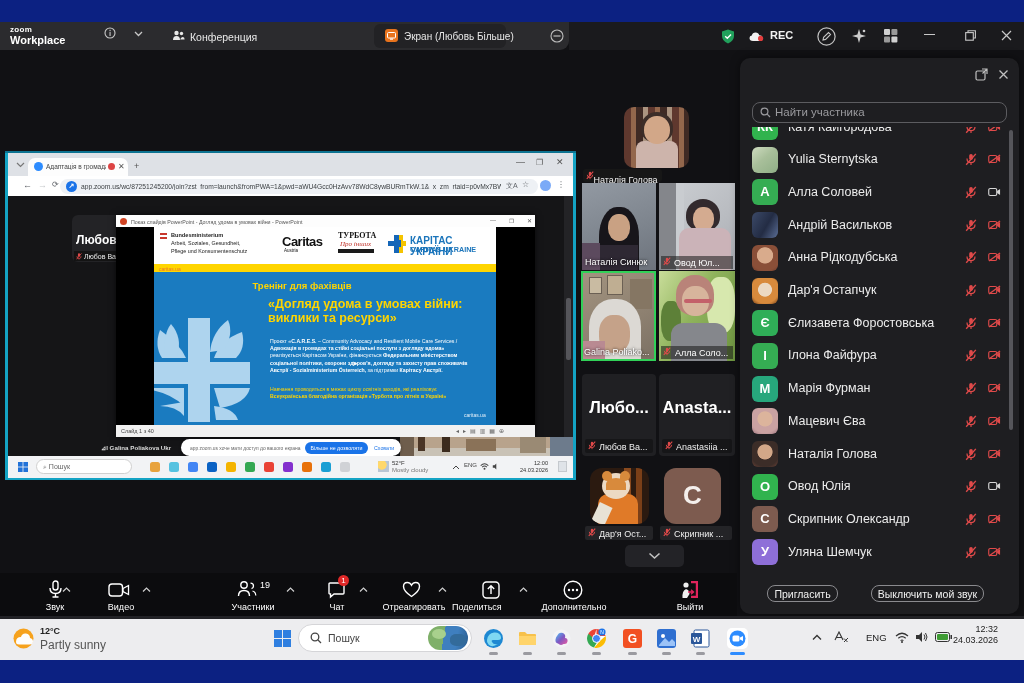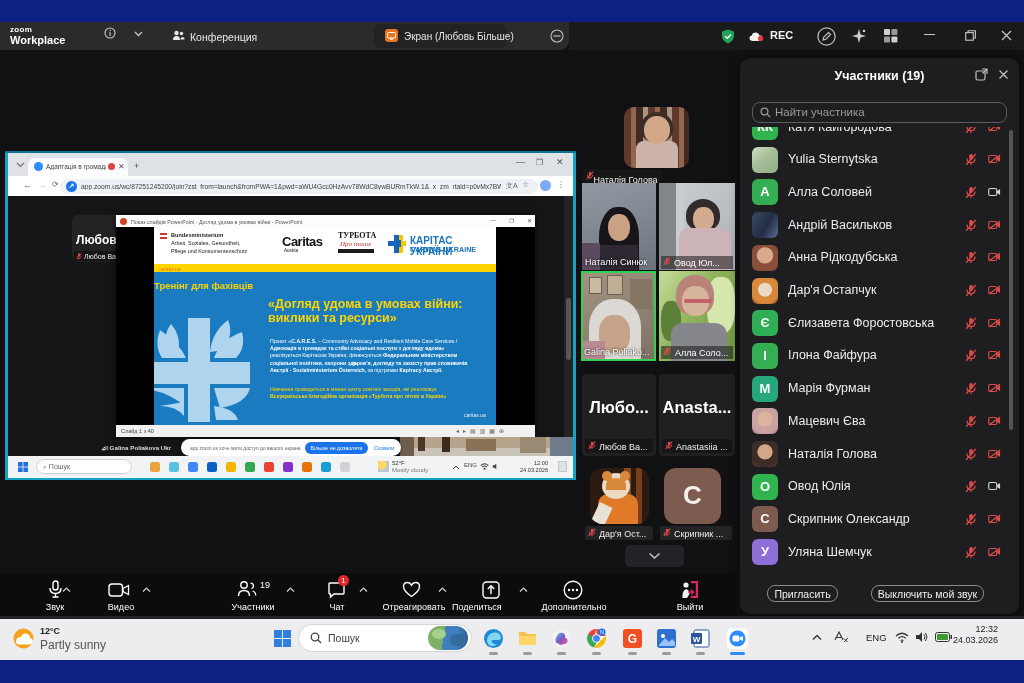--- a/index.html
+++ b/index.html
@@ -148,21 +148,21 @@
      <div class="a" style="left:13px;top:6px;width:5px;height:5px;background:#f5c400"></div>
      <div class="a" style="left:8px;top:5px;width:5px;height:7px;background:#1566b8"></div>
    </div>
    <div class="a" style="left:256px;top:8px;color:#1b75bb;font-size:10px;font-weight:bold">КАРІТАС УКРАЇНИ</div>
    <div class="a" style="left:256px;top:18px;color:#1b75bb;font-size:7.2px;font-weight:bold">CARITAS UKRAINE</div>
 
    <div class="a" style="left:0;top:37px;width:342px;height:8px;background:#ffd500"></div>
    <div class="a" style="left:5px;top:38.5px;color:#e8762d;font-size:5px">caritas.ua</div>
 
    <div class="a" style="left:0;top:45px;width:342px;height:153px;background:#1a7bc0;overflow:hidden">
-     <div class="a" style="left:0;top:8px;width:296px;color:#ffd500;font-size:9.5px;font-weight:bold">Тренінг для фахівців</div>
+     <div class="a" style="left:0;top:8px;width:296px;text-align:center;color:#ffd500;font-size:9.5px;font-weight:bold">Тренінг для фахівців</div>
      <div class="a" style="left:114px;top:26px;color:#ffd500;font-size:12.5px;font-weight:bold;line-height:13.5px">«Догляд удома в умовах війни:<br>виклики та ресурси»</div>
      <div class="a" style="left:116px;top:66px;color:#fff;font-size:5.2px;line-height:7.2px;width:210px">Проєкт «<b>C.A.R.E.S.</b> – Community Advocacy and Resilient Mobile Care Services /<br><b>Адвокація в громадах та стійкі соціальні послуги з догляду вдома»</b><br>реалізується Карітасом України, фінансується <b>Федеральним міністерством</b><br><b>соціальної політики, охорони здоров'я, догляду та захисту прав споживачів</b><br><b>Австрії - Sozialministerium Österreich,</b> за підтримки <b>Карітасу Австрії.</b></div>
      <div class="a" style="left:116px;top:114px;color:#ffd500;font-size:5.2px;line-height:7.2px;width:210px">Навчання проводиться в межах циклу освітніх заходів, які реалізовує<br><b>Всеукраїнська благодійна організація «Турбота про літніх в Україні»</b></div>
      <div class="a" style="left:310px;top:140px;color:#e8f2fa;font-size:5px">caritas.ua</div>
 
      <svg class="a" style="left:-4px;top:38px" width="106" height="112" viewBox="0 0 106 112">
        <g fill="#aed4ee">
        <rect x="38" y="8" width="22" height="104"></rect>
        <rect x="4" y="52" width="96" height="22"></rect>
        <path d="M10 20 Q30 34 36 48 L12 48 Q4 36 10 20Z"></path>
@@ -337,21 +337,20 @@
       <path d="M2 5.5 Q2 9.6 6 9.6 Q10 9.6 10 5.5 M6 9.6 L6 12" stroke="#e04a4a" stroke-width="1.4" fill="none"></path>
       <path d="M1.2 11.6 L10.8 0.8" stroke="#e04a4a" stroke-width="1.6"></path>
     </svg>
     <svg class="a" style="left:663px;top:528px" width="8" height="9" viewBox="0 0 12 13">
       <rect x="4.2" y="0.8" width="3.6" height="6.2" rx="1.8" fill="#e04a4a"></rect>
       <path d="M2 5.5 Q2 9.6 6 9.6 Q10 9.6 10 5.5 M6 9.6 L6 12" stroke="#e04a4a" stroke-width="1.4" fill="none"></path>
       <path d="M1.2 11.6 L10.8 0.8" stroke="#e04a4a" stroke-width="1.6"></path>
     </svg>
 
 <div class="a" style="left:740px;top:58px;width:279px;height:556px;background:#1e1e21;border-radius:10px;box-shadow:0 0 10px rgba(0,0,0,.5)"></div>
-<div class="a" style="left:740px;top:58px;width:279px;text-align:center;color:#fff;font-size:12.5px;font-weight:bold;padding-top:11px">Участники (19)</div>
 <svg class="a" style="left:975px;top:68px" width="13" height="13" viewBox="0 0 13 13">
       <rect x="1" y="3" width="9" height="9" rx="1.5" fill="none" stroke="#c0c0c0" stroke-width="1.2"></rect>
       <path d="M7 1 L12 1 L12 6 M12 1 L7.5 5.5" fill="none" stroke="#c0c0c0" stroke-width="1.2"></path>
     </svg>
 <svg class="a" style="left:998px;top:69px" width="11" height="11" viewBox="0 0 11 11">
       <path d="M1.5 1.5 L9.5 9.5 M9.5 1.5 L1.5 9.5" stroke="#c0c0c0" stroke-width="1.3"></path>
     </svg>
 <div class="a" style="left:752px;top:102px;width:255px;height:21px;border:1px solid #5c5c60;border-radius:8px"></div>
 <svg class="a" style="left:760px;top:107px" width="11" height="11" viewBox="0 0 11 11">
       <circle cx="4.5" cy="4.5" r="3.4" fill="none" stroke="#9a9a9e" stroke-width="1.2"></circle>

